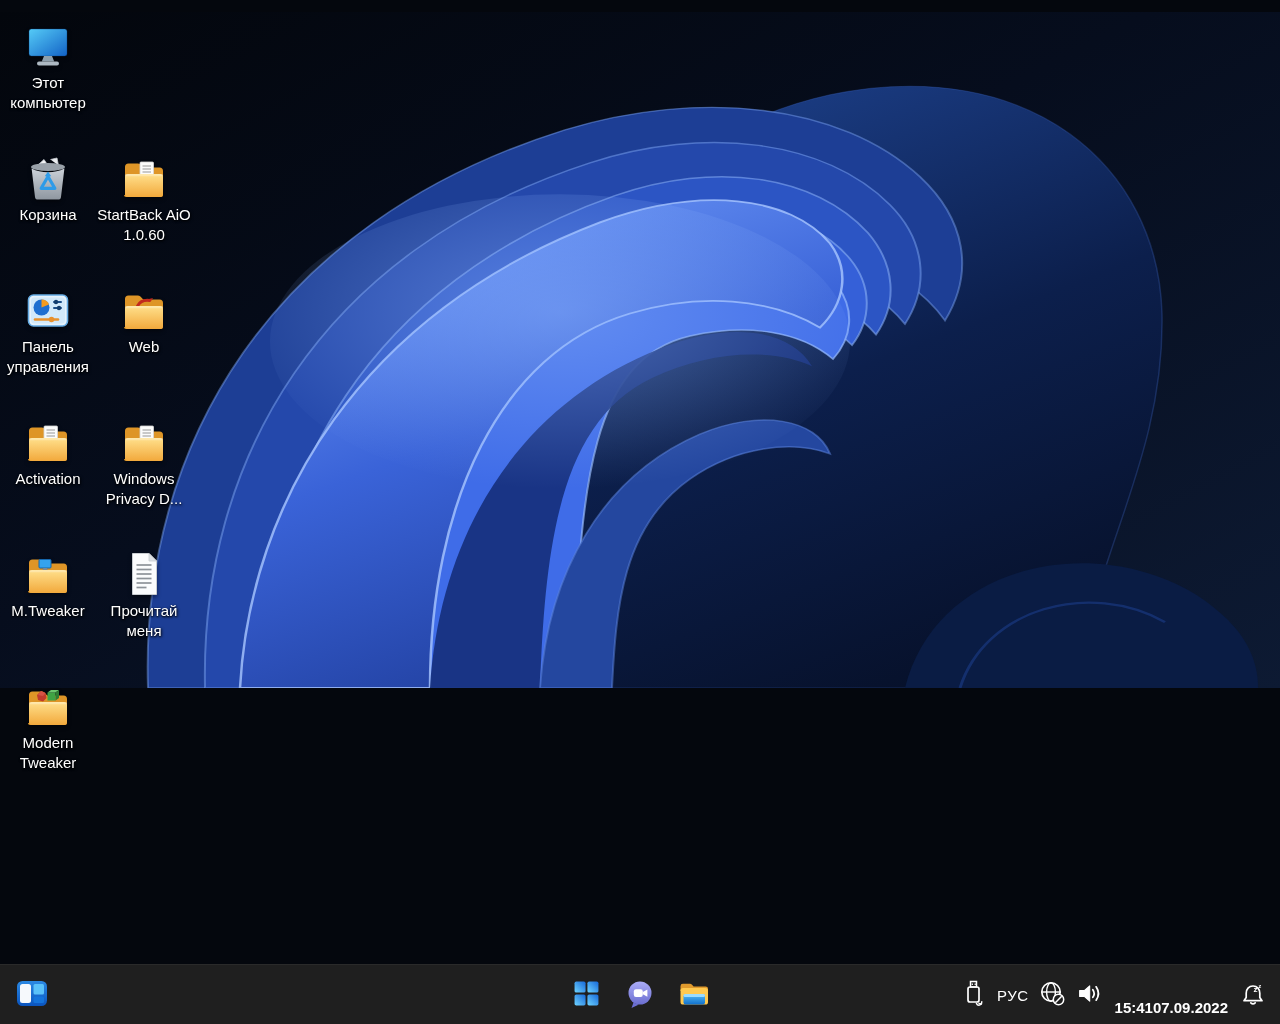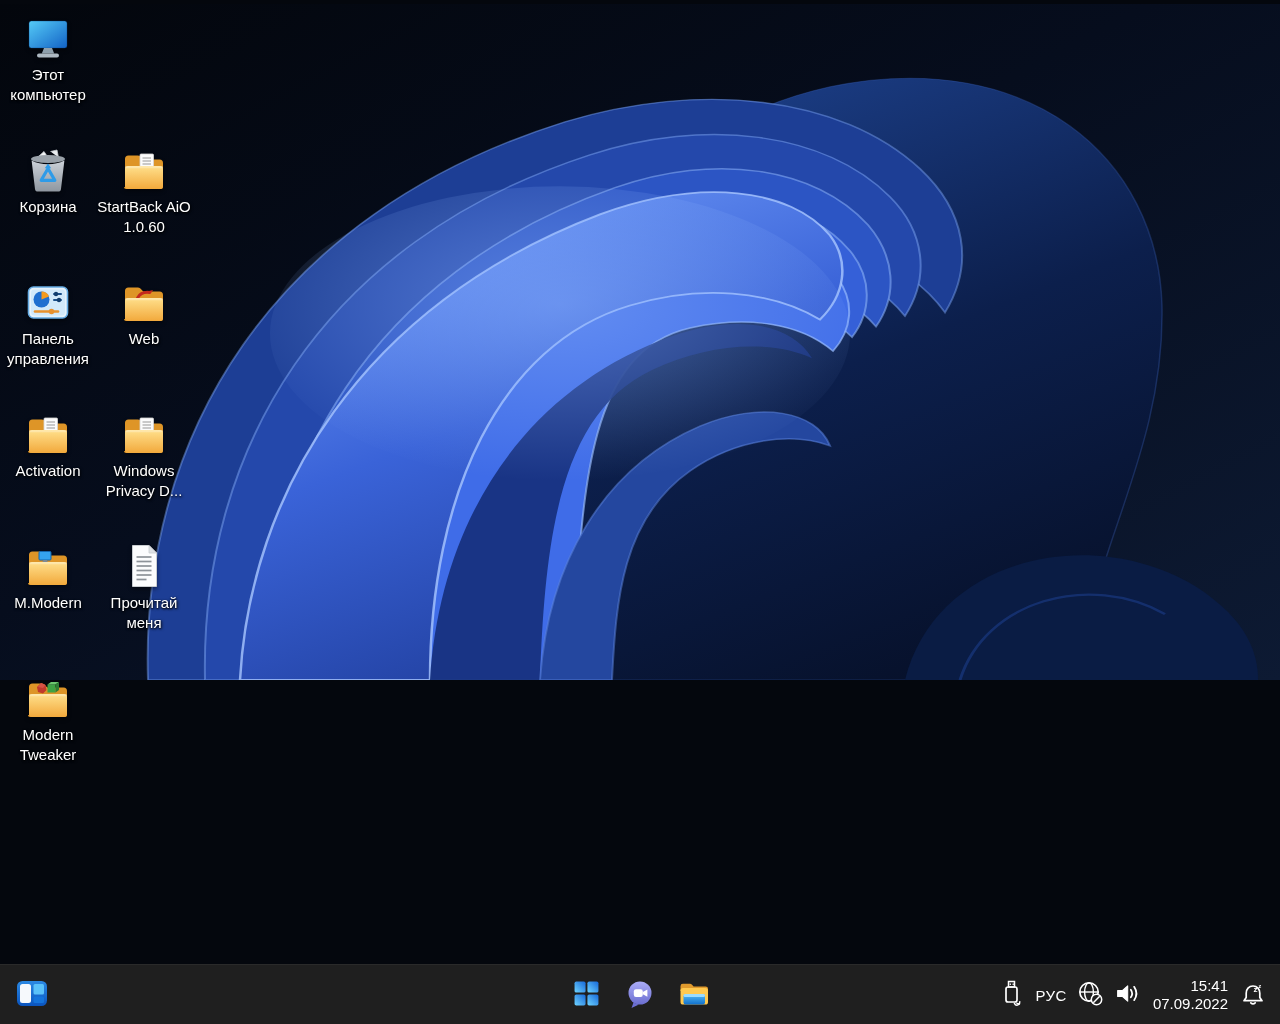--- a/index.html
+++ b/index.html
@@ -1,21 +1,21 @@
 <!DOCTYPE html>
 <html><head>
 <meta charset="utf-8">
 <style>
   * { margin:0; padding:0; box-sizing:border-box; }
   html,body { width:1280px; height:1024px; overflow:hidden; background:#04070d;
               font-family:"Liberation Sans", sans-serif; }
   .screen { position:relative; width:1280px; height:1024px; overflow:hidden; }
 
   
-  .desktop { position:absolute; left:0; top:4px; width:1280px; height:676px; }
+  .desktop { position:absolute; left:0; top:12px; width:1280px; height:676px; }
   .desktop > svg.wall { position:absolute; left:0; top:0; width:100%; height:100%; display:block; }
 
   
   .dicon { position:absolute; width:96px; display:flex; flex-direction:column;
            align-items:center; gap:3px; cursor:default; }
   .dicon .ig { width:48px; height:48px; display:block;
                filter:drop-shadow(0 2px 2px rgba(0,0,0,.45)); }
   .dicon .ig svg { width:48px; height:48px; display:block; }
   .dicon .ilabel { font-size:15px; line-height:19.5px; color:#fff; text-align:center;
                    max-width:106px;
@@ -29,22 +29,22 @@
             display:flex; align-items:center; justify-content:center; cursor:pointer; }
   .tb-left { position:absolute; left:12px; top:10px; }
   .tb-center { position:absolute; left:0; right:0; top:10px; display:flex;
                justify-content:center; gap:14px; }
   .tb-tray { position:absolute; right:10px; top:0; height:60px; display:flex;
              align-items:center; gap:2px; }
   .tray-btn { background:none; border:none; color:#fff; height:44px; min-width:34px;
               display:flex; align-items:center; justify-content:center;
               border-radius:5px; cursor:pointer; padding:0 4px; }
   .lang { font-size:15px; letter-spacing:.5px; }
-  .clock { display:flex; flex-direction:column; align-items:flex-end;
-           font-size:15px; line-height:18.5px; padding:0 6px; }
+  .clock { display:flex; flex-direction:row; align-items:flex-end;
+           font-size:15px; line-height:18.5px; padding:0 6px;font-weight:bold; }
 </style>
 </head>
 <body>
 
 <svg width="0" height="0" style="position:absolute" aria-hidden="true">
   <defs>
     <linearGradient id="scrG" x1="0" y1="0" x2="1" y2="1">
       <stop offset="0" stop-color="#55CBF7"></stop>
         <stop offset="1" stop-color="#1363C6"></stop>
     </linearGradient>
@@ -198,21 +198,21 @@
       <span class="ig">
         <svg viewBox="0 0 48 48">
             <use href="#folder-back"></use>
           <g>
             <rect x="15" y="9.5" width="12" height="8.5" rx="1" fill="#35A3EE" stroke="#1566AC" stroke-width="1"></rect>
             <path d="M19.5 18 l-1.4 2.4 h6 l-1.4-2.4 Z" fill="#7F8A93"></path>
           </g>
         <use href="#folder-front"></use>
           </svg>
       </span>
-      <span class="ilabel">M.Modern</span>
+      <span class="ilabel">M.Tweaker</span>
     </div>
 
     <div class="dicon" style="left:0;top:670px">
       <span class="ig">
         <svg viewBox="0 0 48 48">
             <use href="#folder-back"></use>
             <use href="#folder-front"></use>
           <polygon points="17,9 21.5,11 22.5,16 19,19.5 14,18 13,13" fill="#C13A2C"></polygon>
           <polygon points="17,9 21.5,11 19,14 14,13" fill="#D9574A" opacity=".85"></polygon>
           <rect x="23.5" y="10.5" width="8" height="8" fill="#3FA344"></rect>

